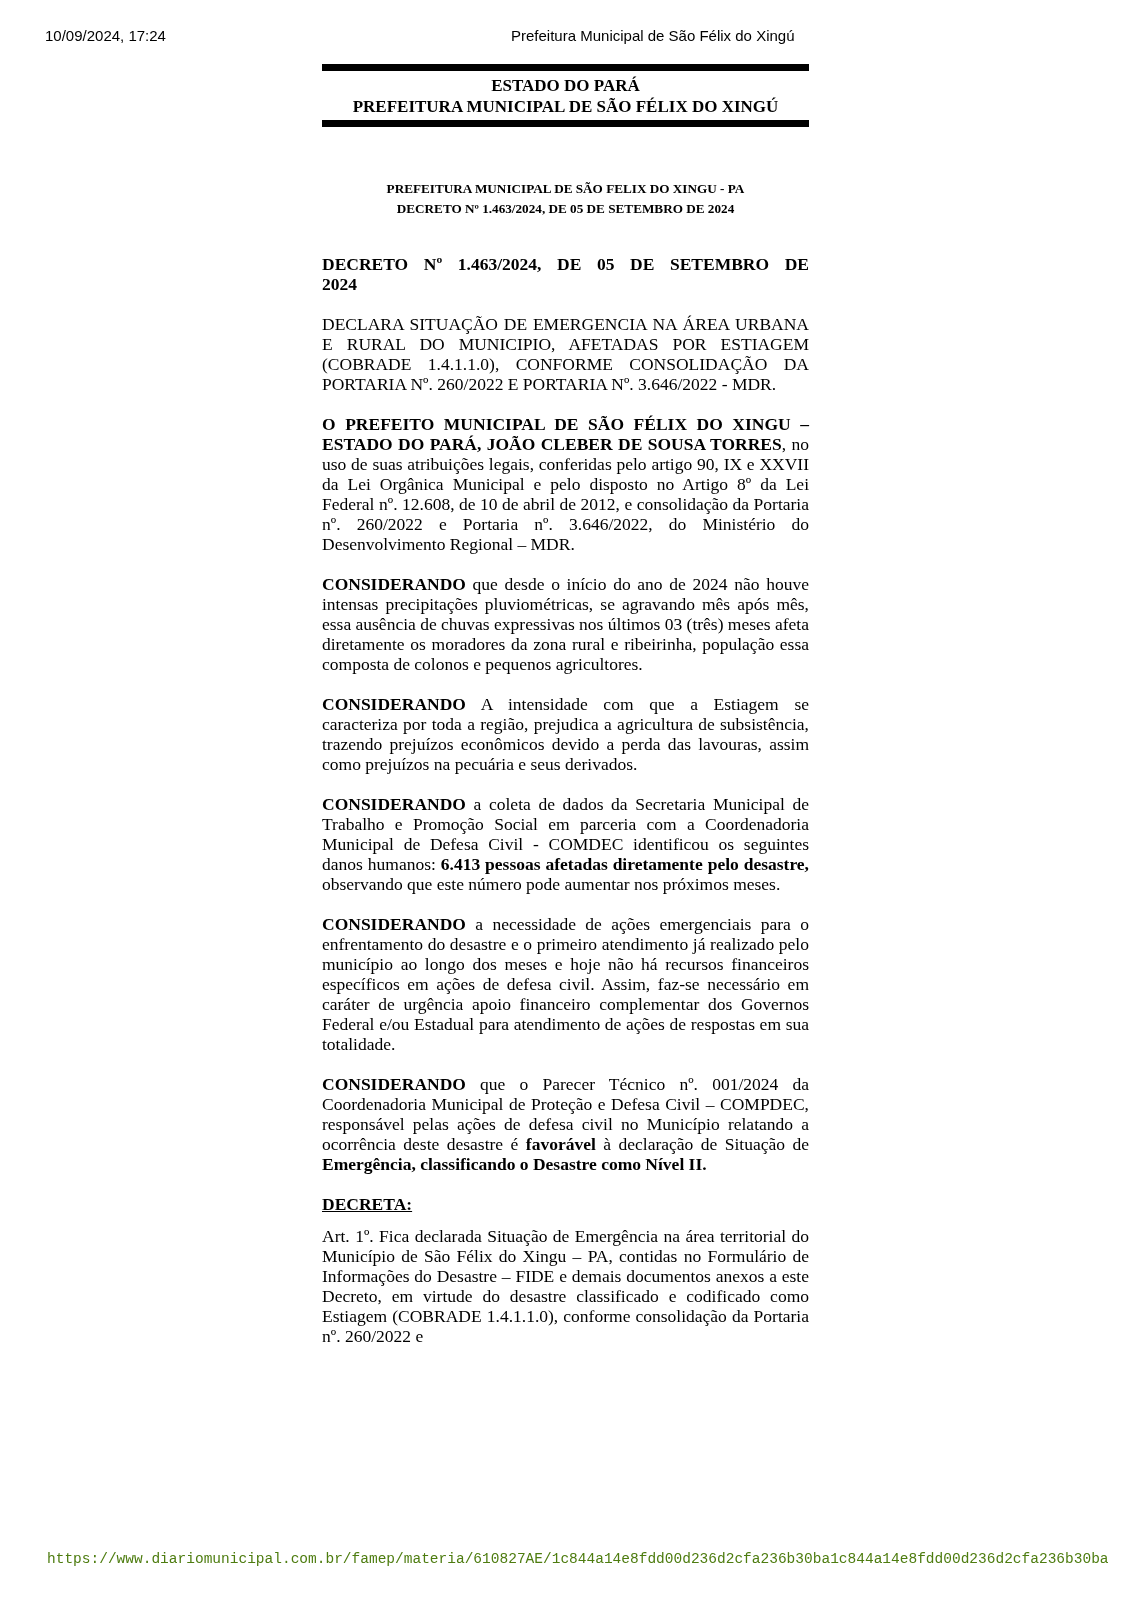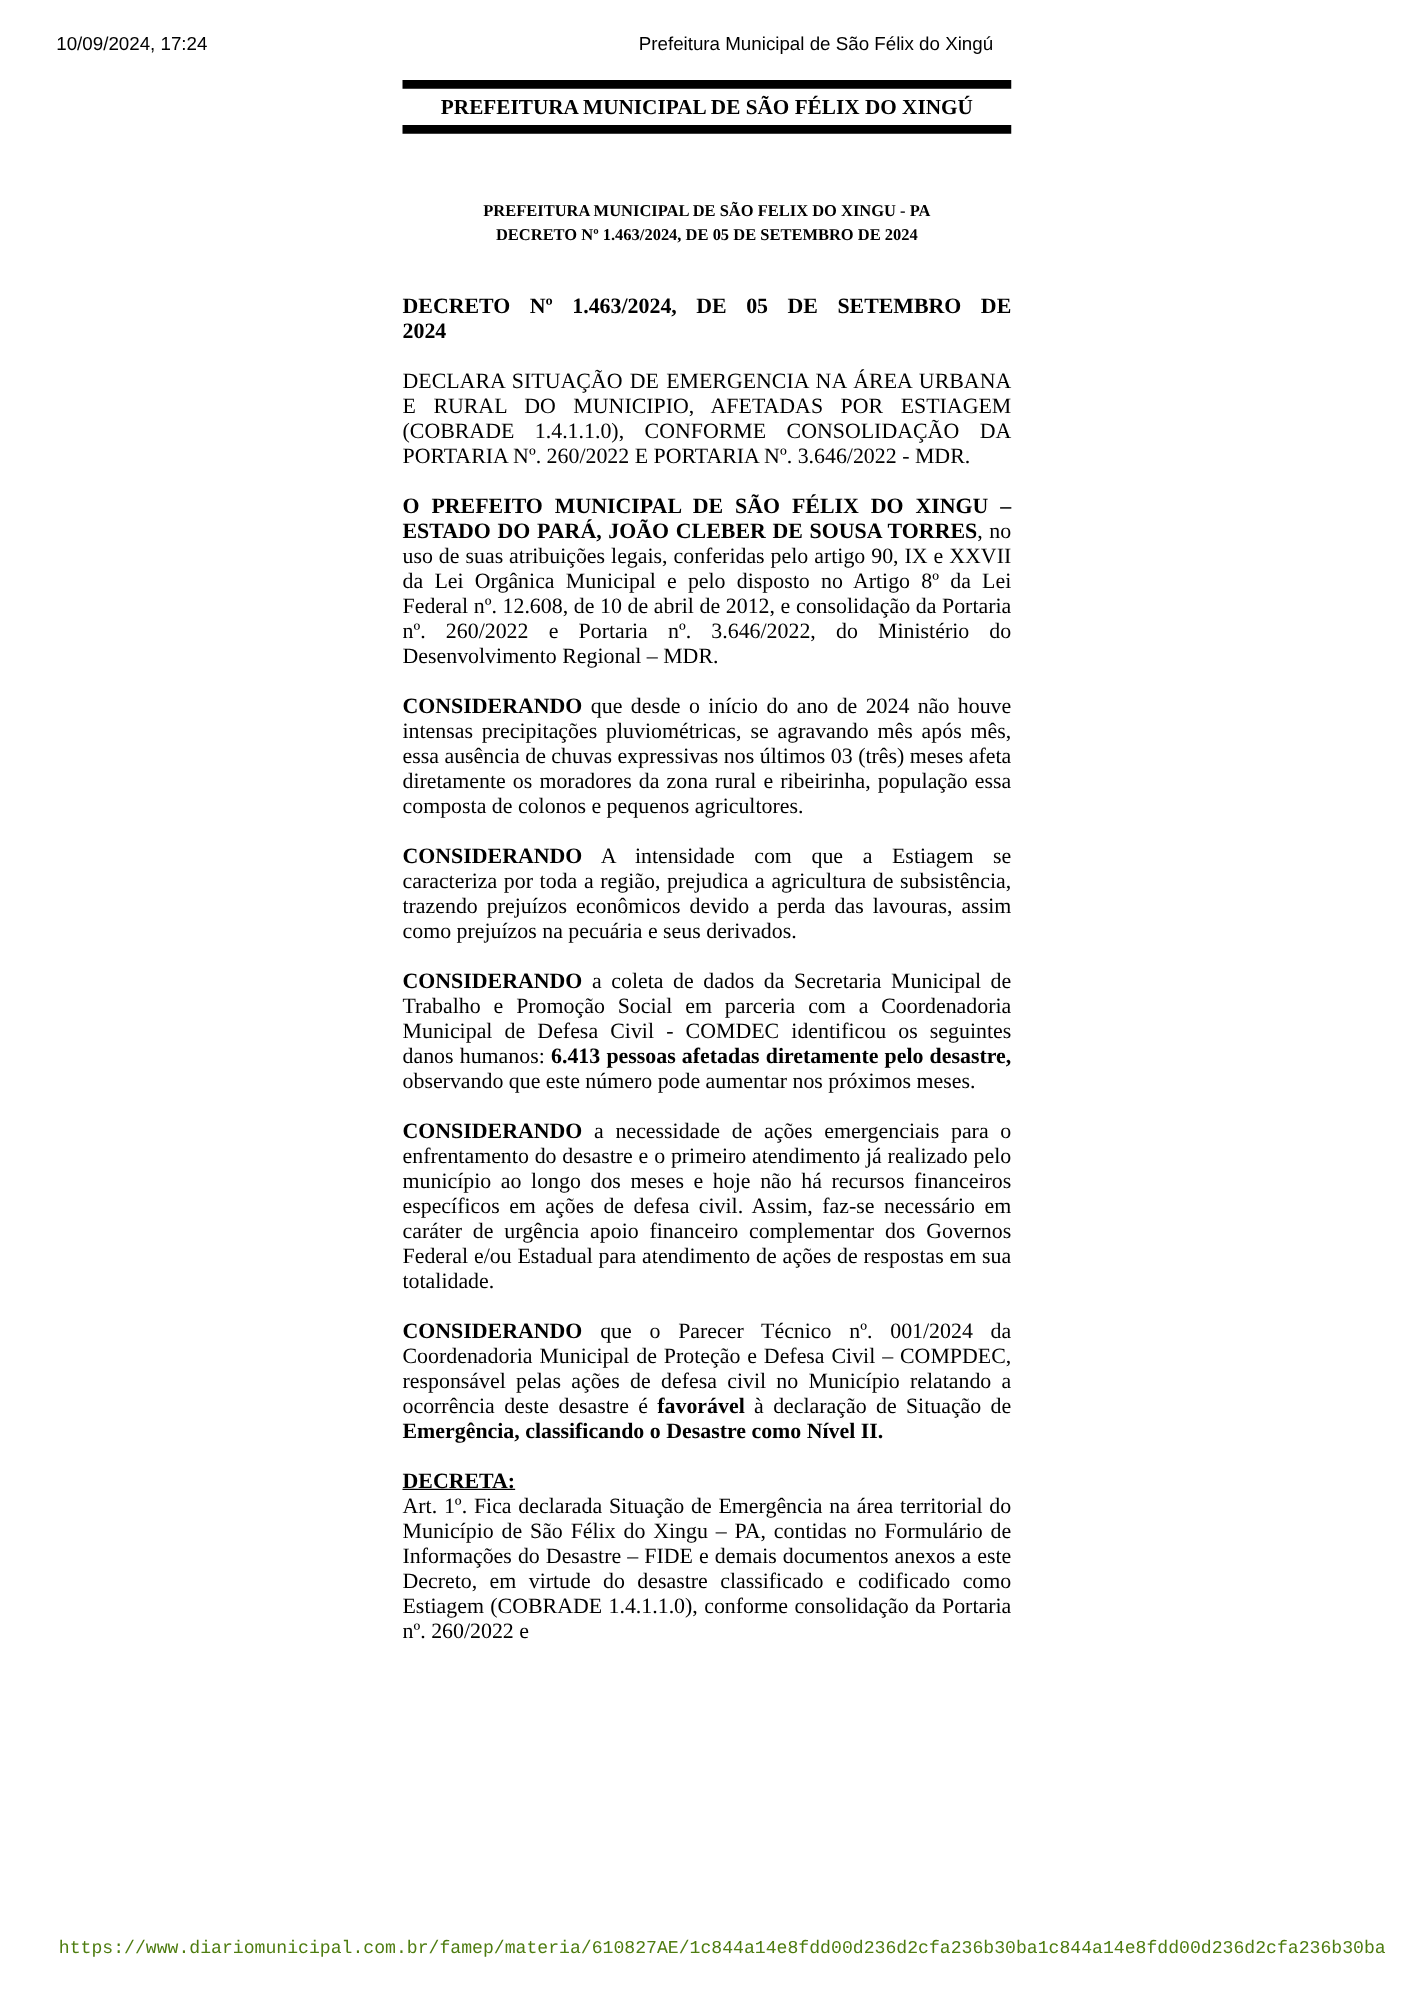--- a/index.html
+++ b/index.html
@@ -37,21 +37,21 @@
   }
   .doc-body {
     margin-top: 36px;
     font-size: 17.5px; line-height: 20px;
     text-align: justify;
   }
   .doc-body p { margin: 0 0 20px 0; }
   p.title { font-weight: bold; word-spacing: 6px; }
   p.summary { }
   p.no-gap { margin-bottom: 0; }
-  p.decreta { font-weight: bold; text-decoration: underline; margin-bottom: 0; }
+  p.decreta { font-weight: bold; text-decoration: underline; margin-bottom: 12px; }
   .pf-url {
     position: absolute; left: 47px; top: 1551px;
     font-family: Liberation Mono, monospace;
     font-size: 14.5px; color: #4d7c0f;
   }
   .pf-page {
     position: absolute; right: 48px; top: 1639px;
     font-family: "Liberation Sans", sans-serif;
     font-size: 17px; color: #000;
   }
@@ -61,20 +61,21 @@
 
 <div>
 
   <div class="ph-date">10/09/2024, 17:24</div>
   <div class="ph-title">Prefeitura Municipal de São Félix do Xingú</div>
 
   <div class="content">
 
     <div class="bar"></div>
     <div class="letterhead">
+      <div>ESTADO DO PARÁ</div>
       <div>PREFEITURA MUNICIPAL DE SÃO FÉLIX DO XINGÚ</div>
     </div>
     <div class="bar"></div>
 
     <div class="doc-meta">
       <div>PREFEITURA MUNICIPAL DE SÃO FELIX DO XINGU - PA</div>
       <div>DECRETO Nº 1.463/2024, DE 05 DE SETEMBRO DE 2024</div>
     </div>
 
     <div class="doc-body">

